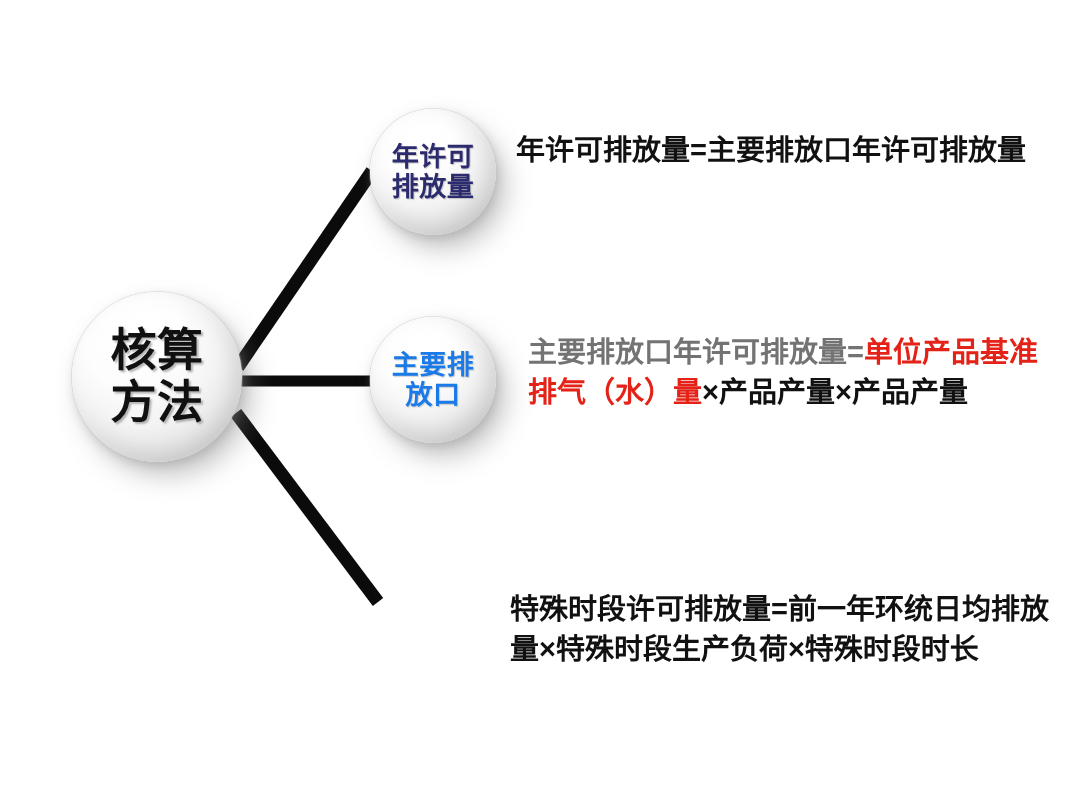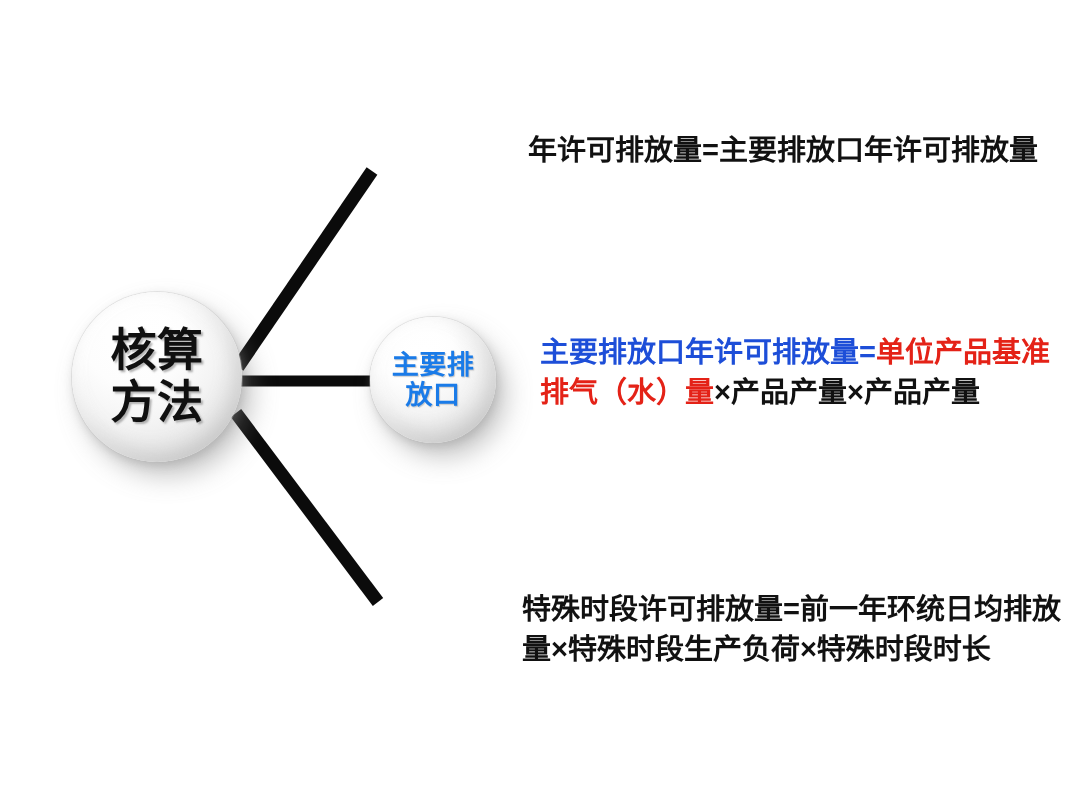--- a/index.html
+++ b/index.html
@@ -108,21 +108,20 @@
   }
 
   
   .desc {
     position: absolute;
     font-size: 29px;
     font-weight: bold;
     color: #111111;
     line-height: 1.38;
     letter-spacing: 0px;
-    margin-left: 12px;
   }
   #desc-annual     { left: 516px; top: 130px; width: 536px; }
   #desc-mainoutlet { left: 528px; top: 332px; width: 528px; }
   #desc-special    { left: 510px; top: 589px; width: 540px; }
 
   .desc .hl { color: #e42217; }
 </style>
 </head>
 <body>
 
@@ -132,32 +131,36 @@
     <line x1="238" y1="367" x2="372" y2="171" stroke="#0b0b0b" stroke-width="13" stroke-linecap="butt"></line>
     <line x1="240" y1="381" x2="376" y2="381" stroke="#0b0b0b" stroke-width="11" stroke-linecap="butt"></line>
     <line x1="236" y1="413" x2="378" y2="602" stroke="#0b0b0b" stroke-width="13" stroke-linecap="butt"></line>
   </svg>
 
   <div class="sphere" id="node-root">
     <span class="sphere-label">核算
 方法</span>
   </div>
 
+  <div class="sphere branch-sphere" id="node-annual">
+    <span class="sphere-label" style="color:#2b2b6e">年许可
+排放量</span>
+  </div>
 
   <div class="sphere branch-sphere" id="node-mainoutlet">
     <span class="sphere-label" style="color:#1a7be8">主要排
 放口</span>
   </div>
 
 
   <div class="desc" id="desc-annual">
     <span><span style="color: rgb(17, 17, 17);">年许可排放量=主要排放口年许可排放量</span></span>
   </div>
 
   <div class="desc" id="desc-mainoutlet">
-    <span><span style="color: #1d4ed8;">主要排放口年许可排放量=</span><span class="hl" style="color: rgb(228, 34, 23);">单位产品基准排气（水）量</span><span style="color: rgb(17, 17, 17);">×产品产量×产品产量</span></span>
+    <span><span style="color: #737373;">主要排放口年许可排放量=</span><span class="hl" style="color: rgb(228, 34, 23);">单位产品基准排气（水）量</span><span style="color: rgb(17, 17, 17);">×产品产量×产品产量</span></span>
   </div>
 
   <div class="desc" id="desc-special">
     <span><span style="color: rgb(17, 17, 17);">特殊时段许可排放量=前一年环统日均排放量×特殊时段生产负荷×特殊时段时长</span></span>
   </div>
 
 </div>
 
 </body></html>

